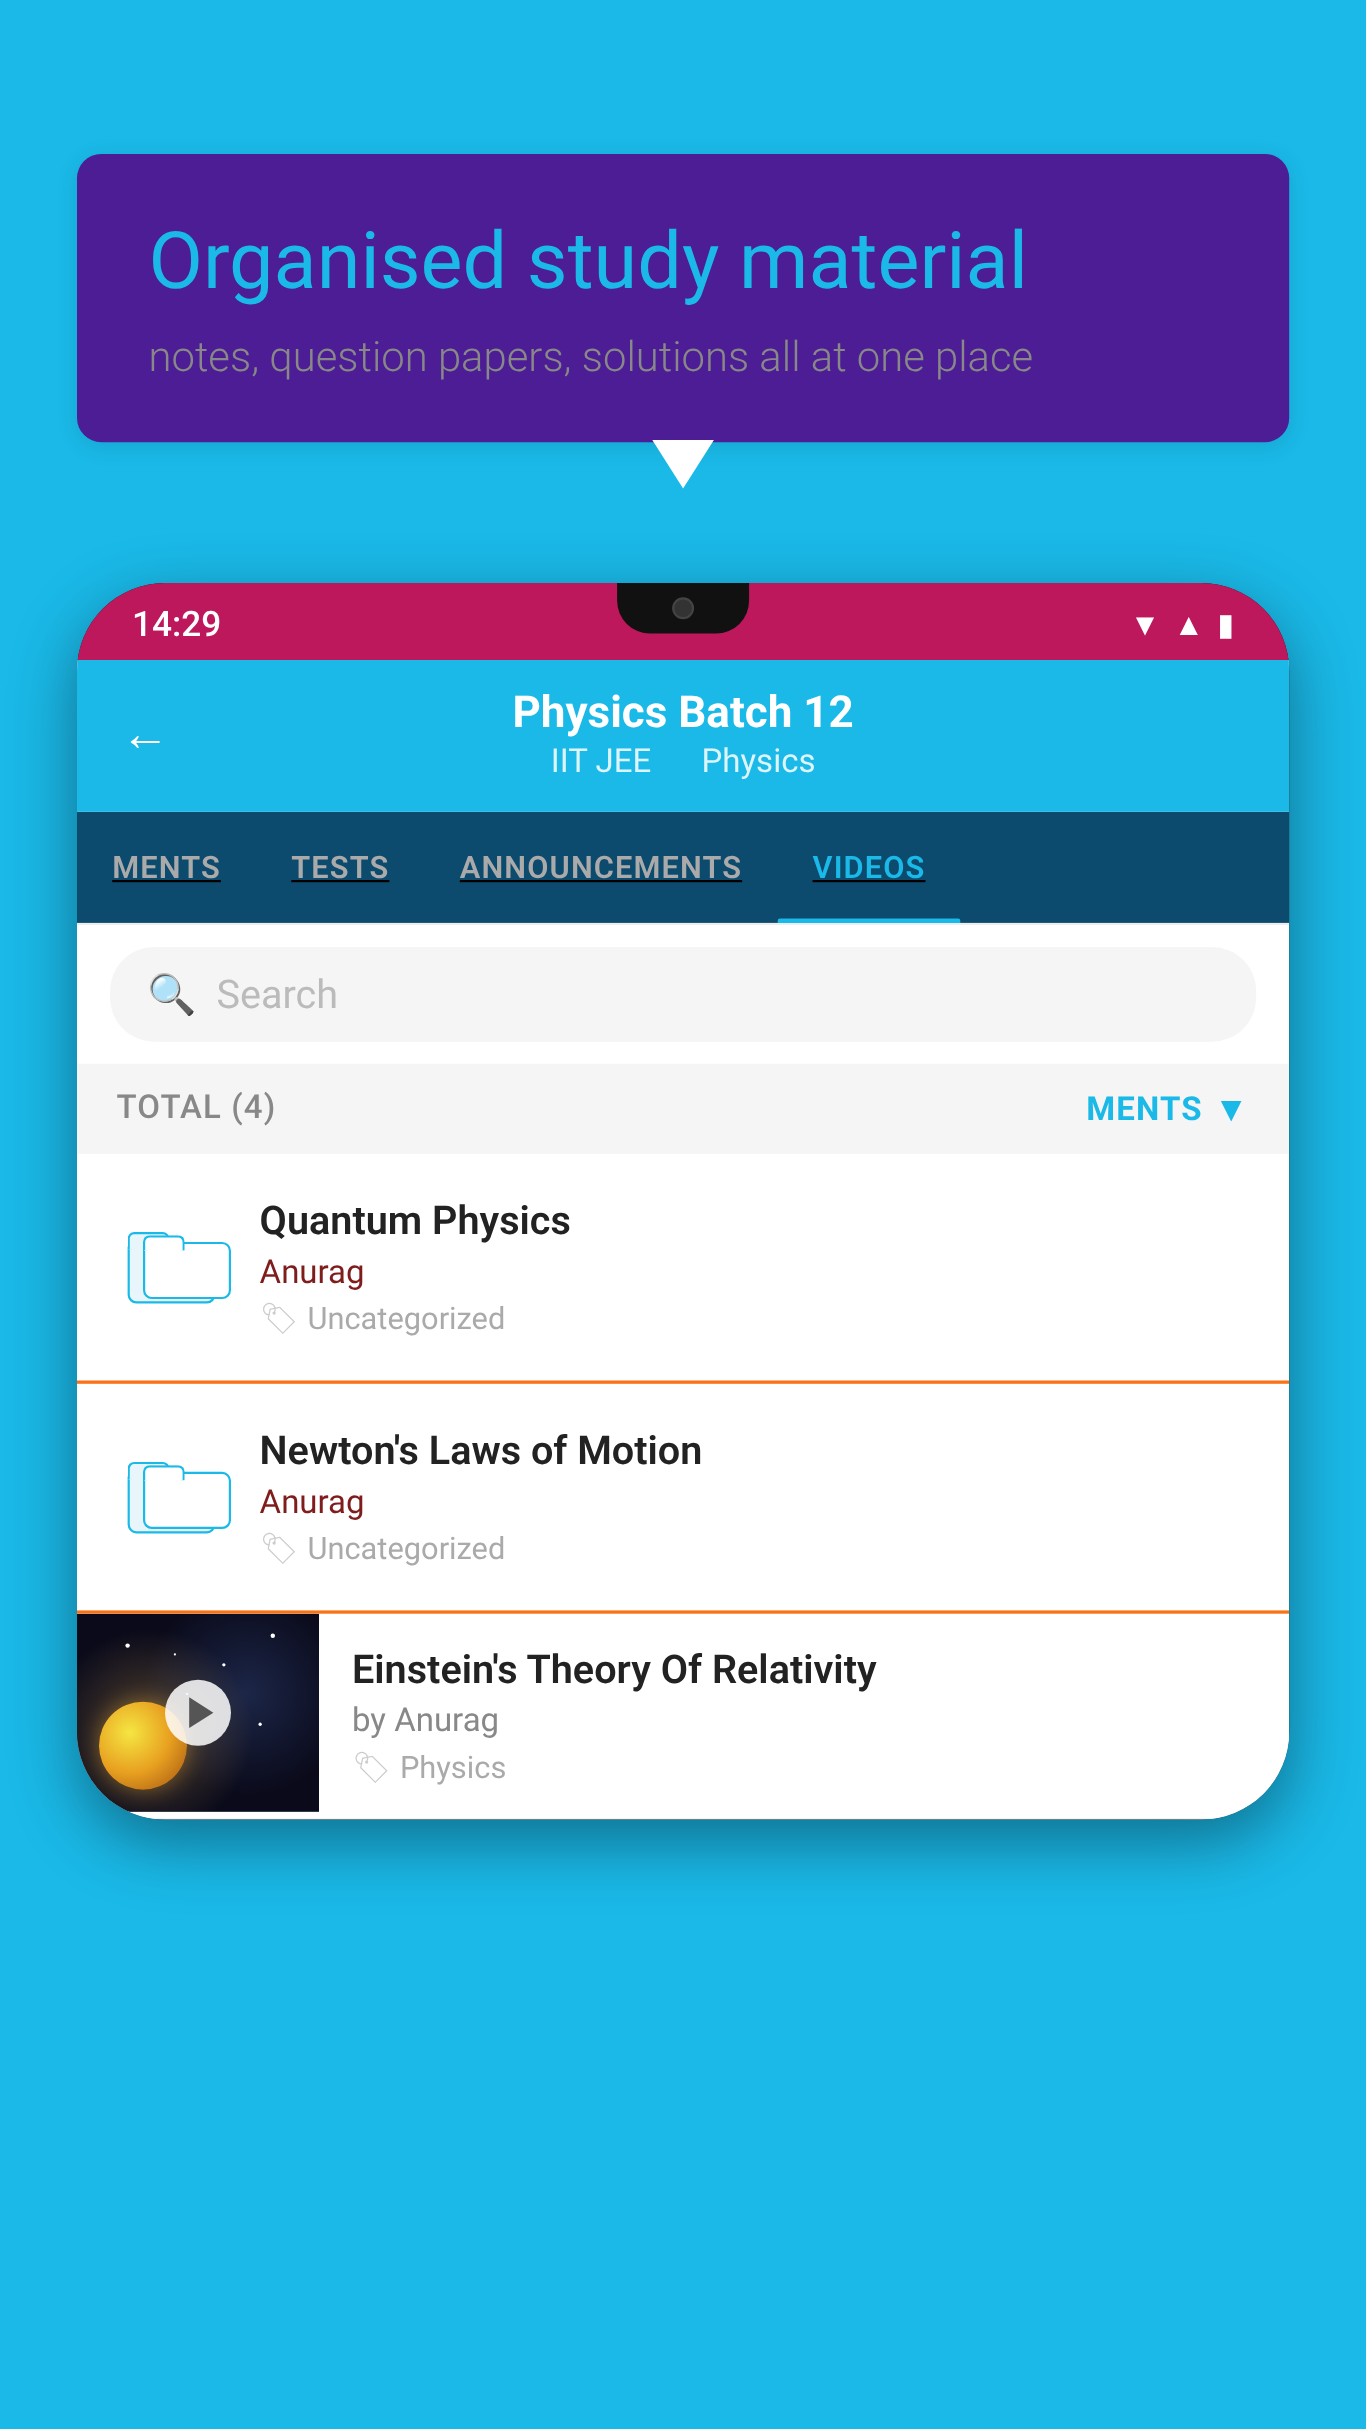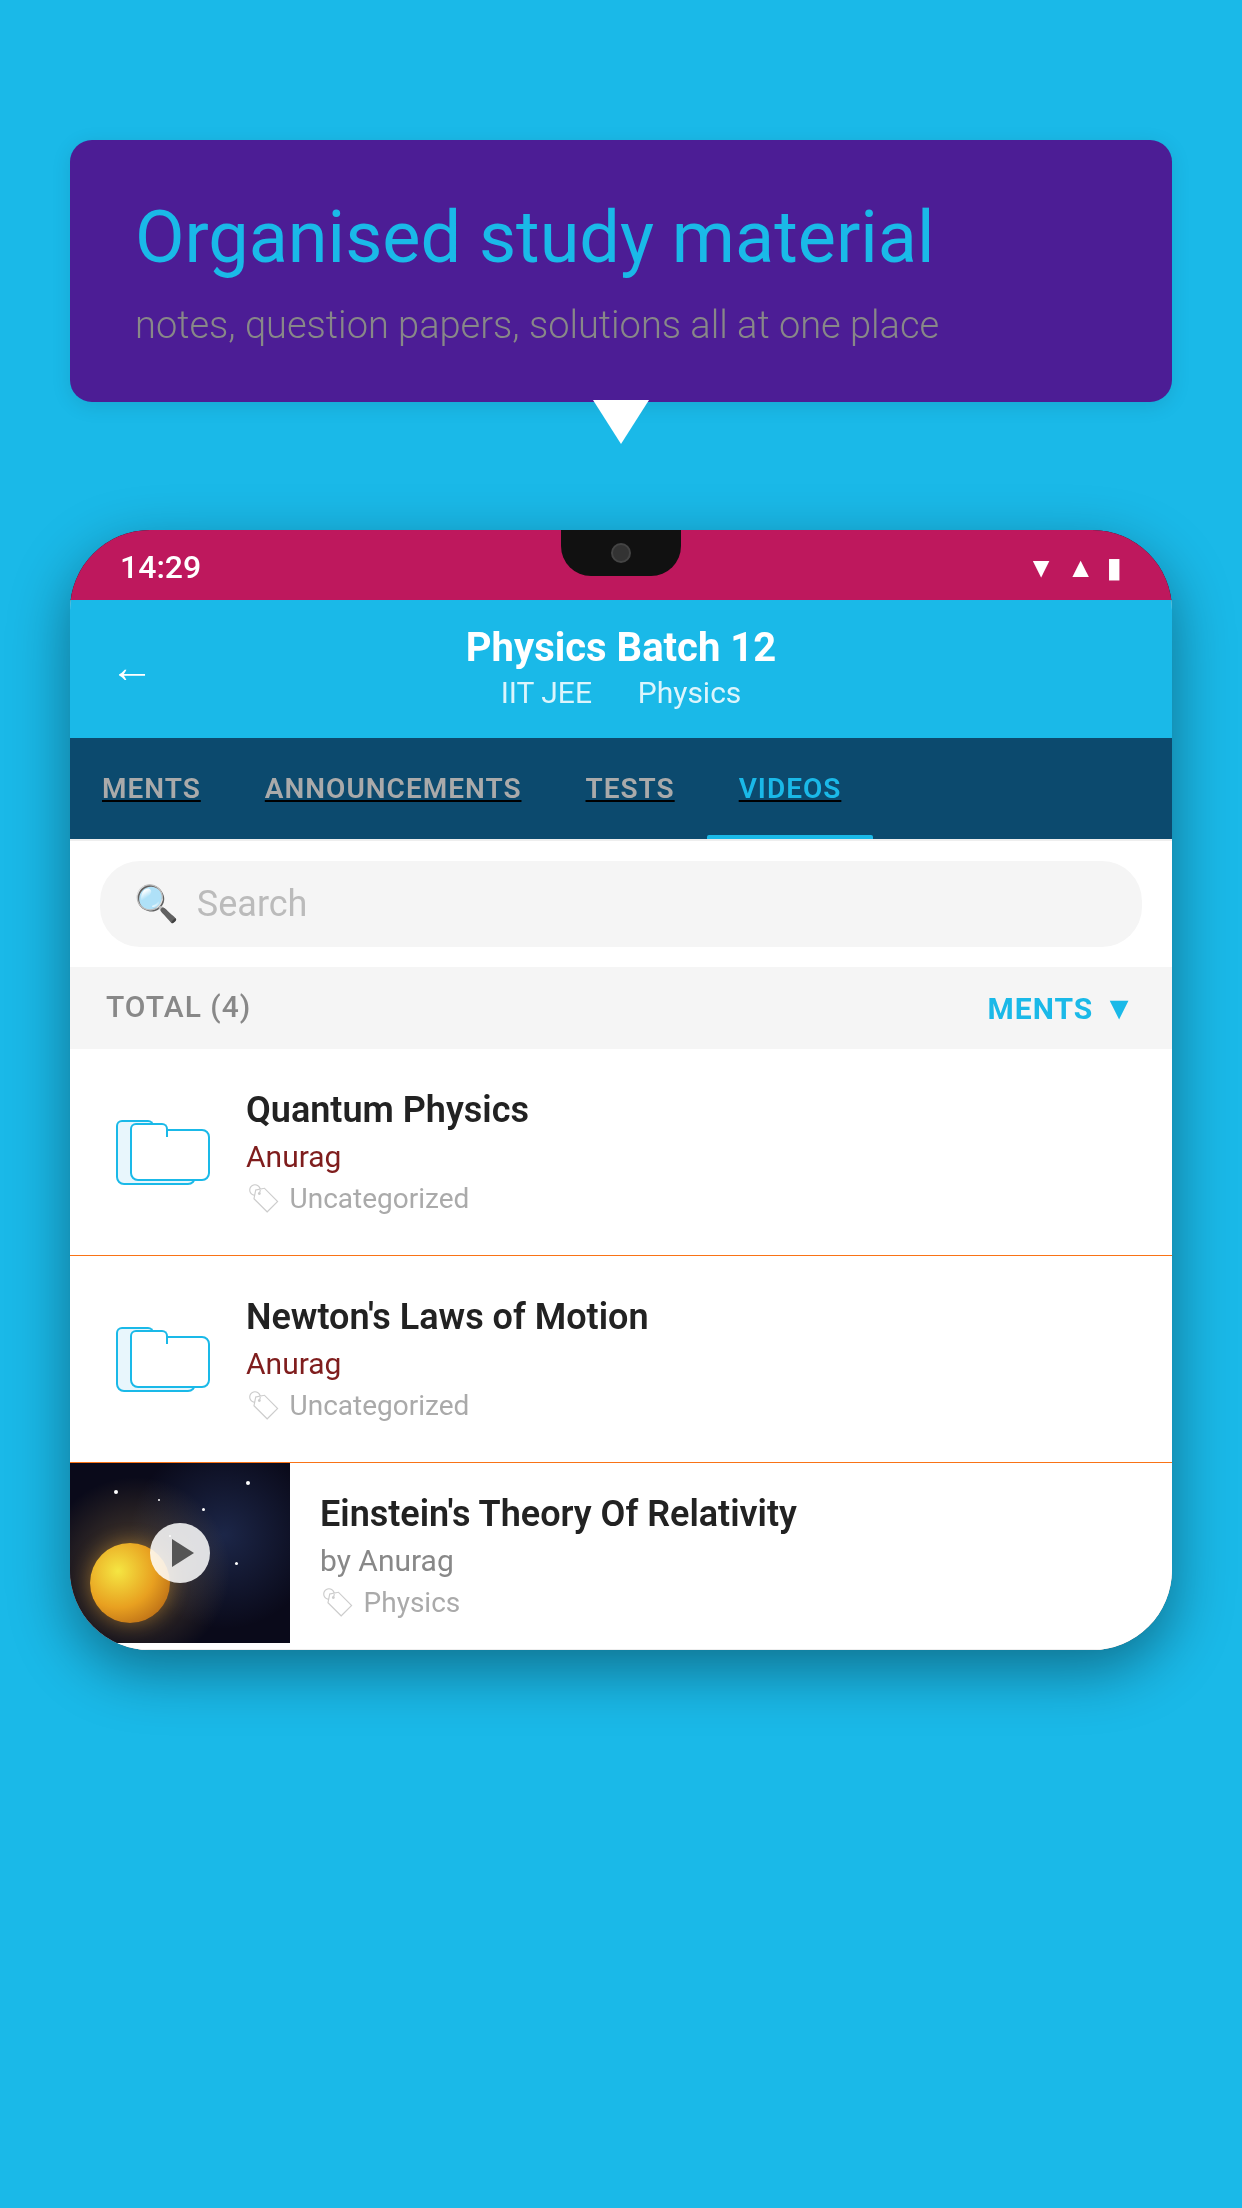--- a/index.html
+++ b/index.html
@@ -257,22 +257,22 @@
 
     
     .content-list {
       background: white;
     }
 
     .list-item {
       display: flex;
       align-items: center;
       padding: 40px 36px;
-      border-bottom: 1px solid #f97316;
-      gap: 40px;
+      border-bottom: 3px solid #f97316;
+      gap: 30px;
       cursor: pointer;
     }
 
     .item-icon-area {
       width: 100px;
       flex-shrink: 0;
       display: flex;
       justify-content: center;
     }
 
@@ -516,24 +516,24 @@
             <span>Physics</span>
           </div>
         </div>
       </div>
 
       <div class="tabs">
         <div class="tab">
           <span>MENTS</span>
         </div>
         <div class="tab">
+          <span>TESTS</span>
+        </div>
+        <div class="tab">
           <span>ANNOUNCEMENTS</span>
-        </div>
-        <div class="tab">
-          <span>TESTS</span>
         </div>
         <div class="tab active">
           <span>VIDEOS</span>
         </div>
       </div>
 
       <div class="search-container">
         <div class="search-bar">
           <span class="search-icon-svg">🔍</span>
           <span class="search-placeholder">Search</span>

